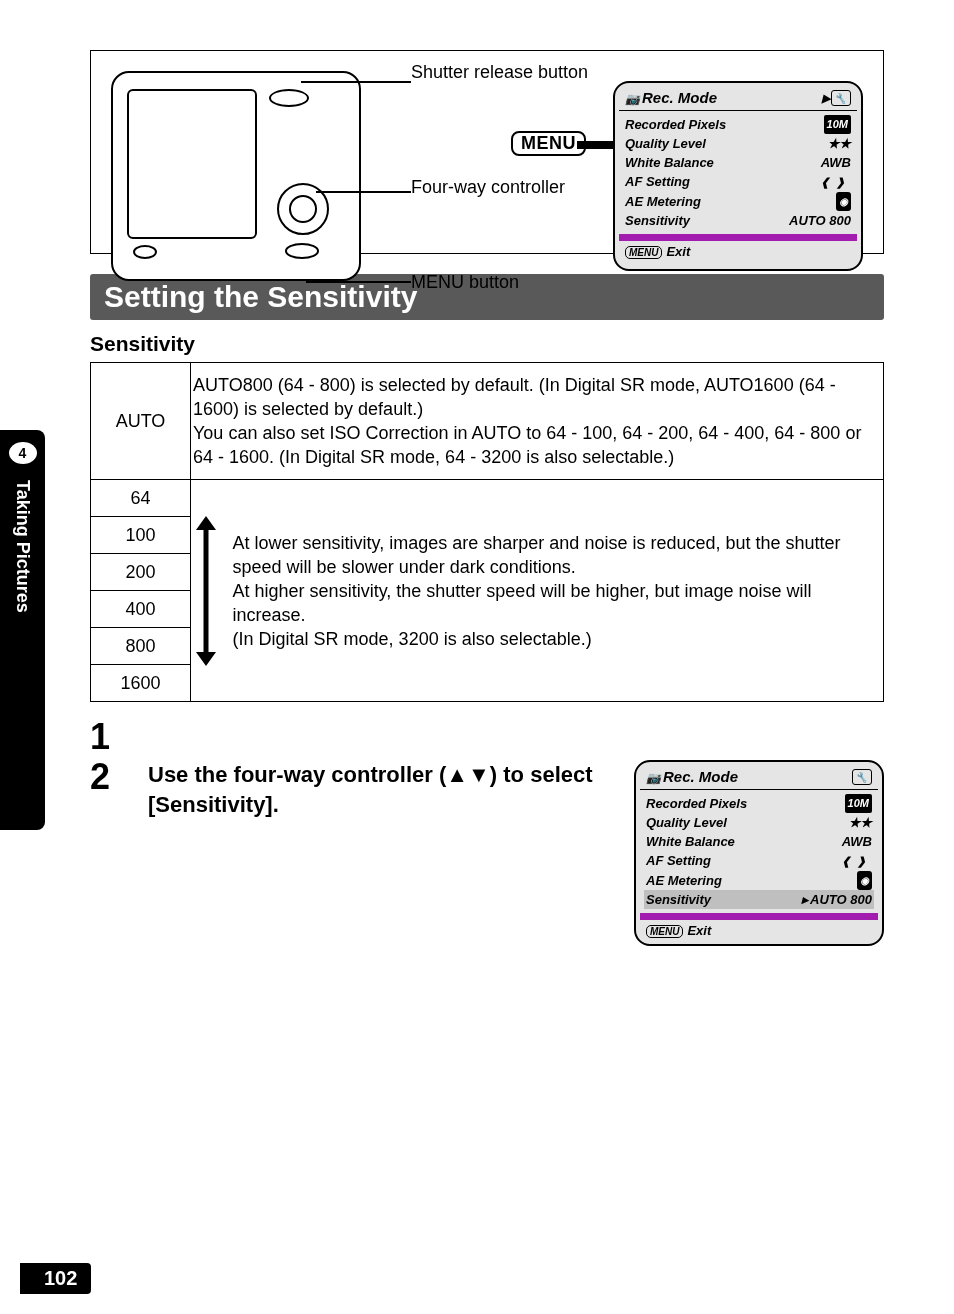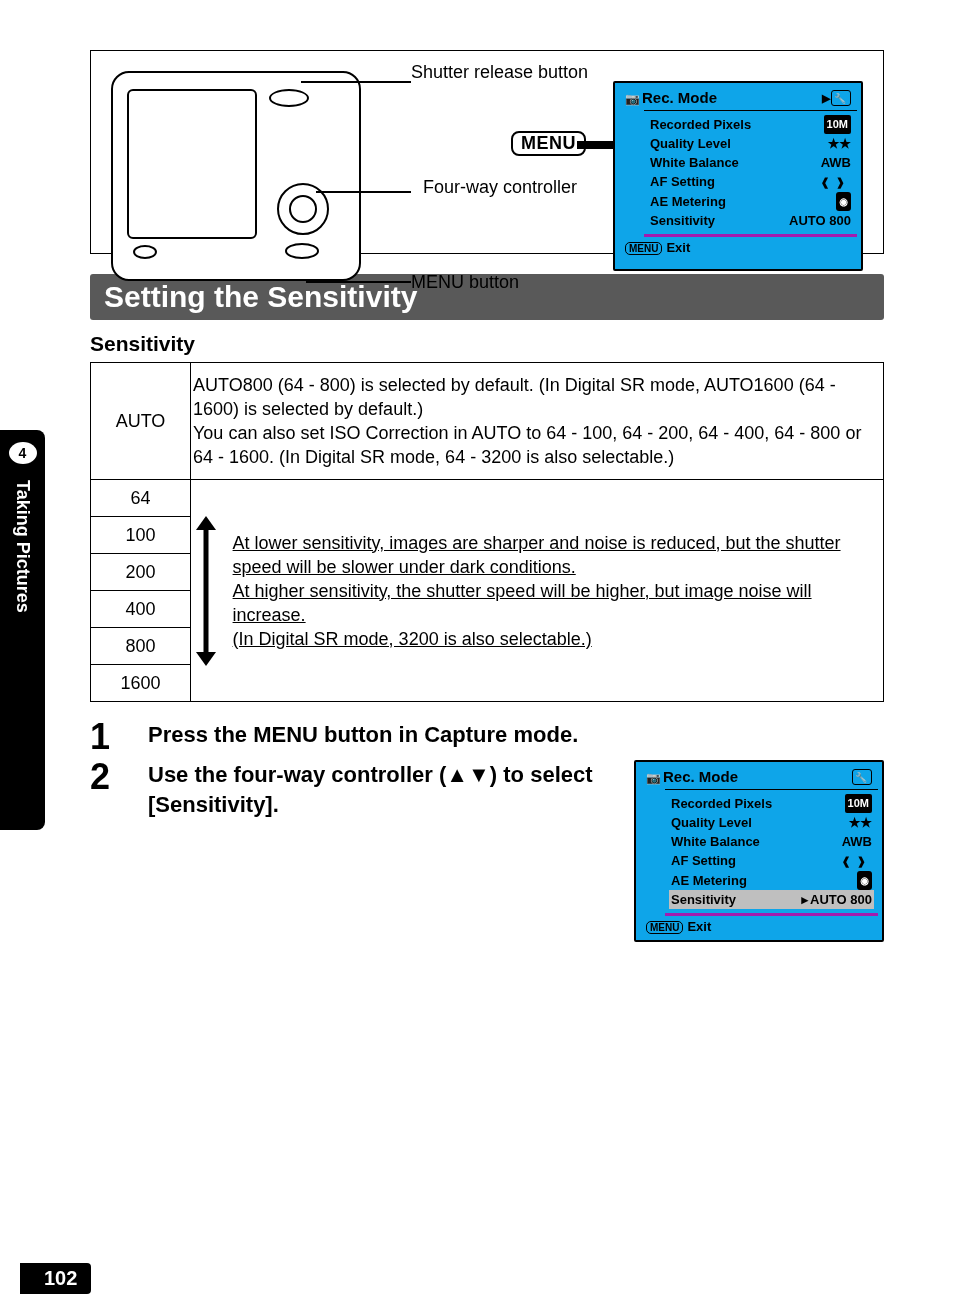--- a/index.html
+++ b/index.html
@@ -102,21 +102,21 @@
     width: 24px; height: 14px;
     border: 2px solid #000;
     border-radius: 50%;
   }
   .callout {
     position: absolute;
     font-size: 18px;
     line-height: 22px;
   }
   .c-shutter { left: 320px; top: 10px; }
-  .c-fourway { left: 320px; top: 125px; margin-left: 12px; }
+  .c-fourway { left: 320px; top: 125px; }
   .c-menubtn { left: 320px; top: 220px; }
   .leader {
     position: absolute;
     background: #000;
     height: 1.5px;
   }
   .l1 { left: 210px; top: 30px; width: 110px; }
   .l2 { left: 225px; top: 140px; width: 95px; }
   .l3 { left: 215px; top: 230px; width: 105px; }
   .menu-label {
@@ -136,25 +136,26 @@
     width: 40px; height: 8px;
     background: #000;
   }
   .menu-arrow::after{
     content:""; position:absolute; right:-12px; top:-6px;
     border-left:14px solid #000; border-top:10px solid transparent; border-bottom:10px solid transparent;
   }
   
   .lcd-panel {
     border: 2px solid #000;
-    border-radius: 2px;
-    background: #0ea5e9;
+    border-radius: 16px;
+    background: #e5e5e5;
     font-family: Arial, sans-serif;
     padding: 4px 4px 4px 4px;
     width: 240px;
+    font-style: italic;
   }
   .lcd-panel.top-lcd {
     position: absolute;
     right: 20px; top: 30px;
     width: 250px;
     height: 190px;
   }
   .lcd-panel .header {
     display:flex; justify-content:space-between; align-items:center;
     padding: 2px 6px 4px 6px;
@@ -163,26 +164,25 @@
   }
   .lcd-panel .header .camicon::before{
     content:"\1F4F7"; font-size:12px; margin-right:2px;
   }
   .tabicon {
     font-size:12px; border:1px solid #000; padding:0 3px; border-radius:3px;
   }
   .tabicon::before{ content:"\1F527"; font-size:10px;}
   .lcd-panel .body {
     border-top: 1px solid #000;
-    border-bottom: 3px solid #a21caf;
+    border-bottom: 7px solid #a21caf;
     padding: 4px 4px;
     font-size: 13px;
     font-weight: bold;
     line-height: 19px;
-    margin-left: 25px;
   }
   .lcd-panel .row {
     display: flex; justify-content: space-between;
     padding: 0 2px;
   }
   .lcd-panel .row.sel {
     background: #bfbfbf;
   }
   .lcd-panel .row.sel .val::before{
     content:"\25B8"; margin-right:2px;
@@ -385,21 +385,21 @@
       <td class="desc" style="white-space:pre-line;">AUTO800 (64 - 800) is selected by default. (In Digital SR mode, AUTO1600 (64 - 1600) is selected by default.)
 You can also set ISO Correction in AUTO to 64 - 100, 64 - 200, 64 - 400, 64 - 800 or 64 - 1600. (In Digital SR mode, 64 - 3200 is also selectable.)</td>
     </tr>
     <tr>
       <td class="lbl">64</td>
       <td class="desc" rowspan="6">
         <div class="desc-inner">
           <div class="vert-arrow">
                 <div class="line"></div>
               </div>
-          <div style="white-space:pre-line;text-decoration:underline;">At lower sensitivity, images are sharper and noise is reduced, but the shutter speed will be slower under dark conditions.
+          <div style="white-space:pre-line;">At lower sensitivity, images are sharper and noise is reduced, but the shutter speed will be slower under dark conditions.
 At higher sensitivity, the shutter speed will be higher, but image noise will increase.
 (In Digital SR mode, 3200 is also selectable.)</div>
         </div>
       </td>
     </tr>
     <tr>
           <td class="lbl">100</td>
         </tr>
     <tr>
           <td class="lbl">200</td>
@@ -413,21 +413,20 @@
     <tr>
           <td class="lbl">1600</td>
         </tr>
   </tbody>
     </table>
 
   <div class="steps">
     <div class="step">
       <div class="num">1</div>
       <div class="content">
-        <div class="title">Press the MENU button in Capture mode.</div>
       </div>
     </div>
     <div class="step">
       <div class="num">2</div>
       <div class="content step2-row">
         <div class="title-block">
           <div class="title">
             <span>Use the four-way controller (</span><span class="tri-up"></span><span class="tri-down"></span><span>) to select [Sensitivity].</span>
           </div>
         </div>

